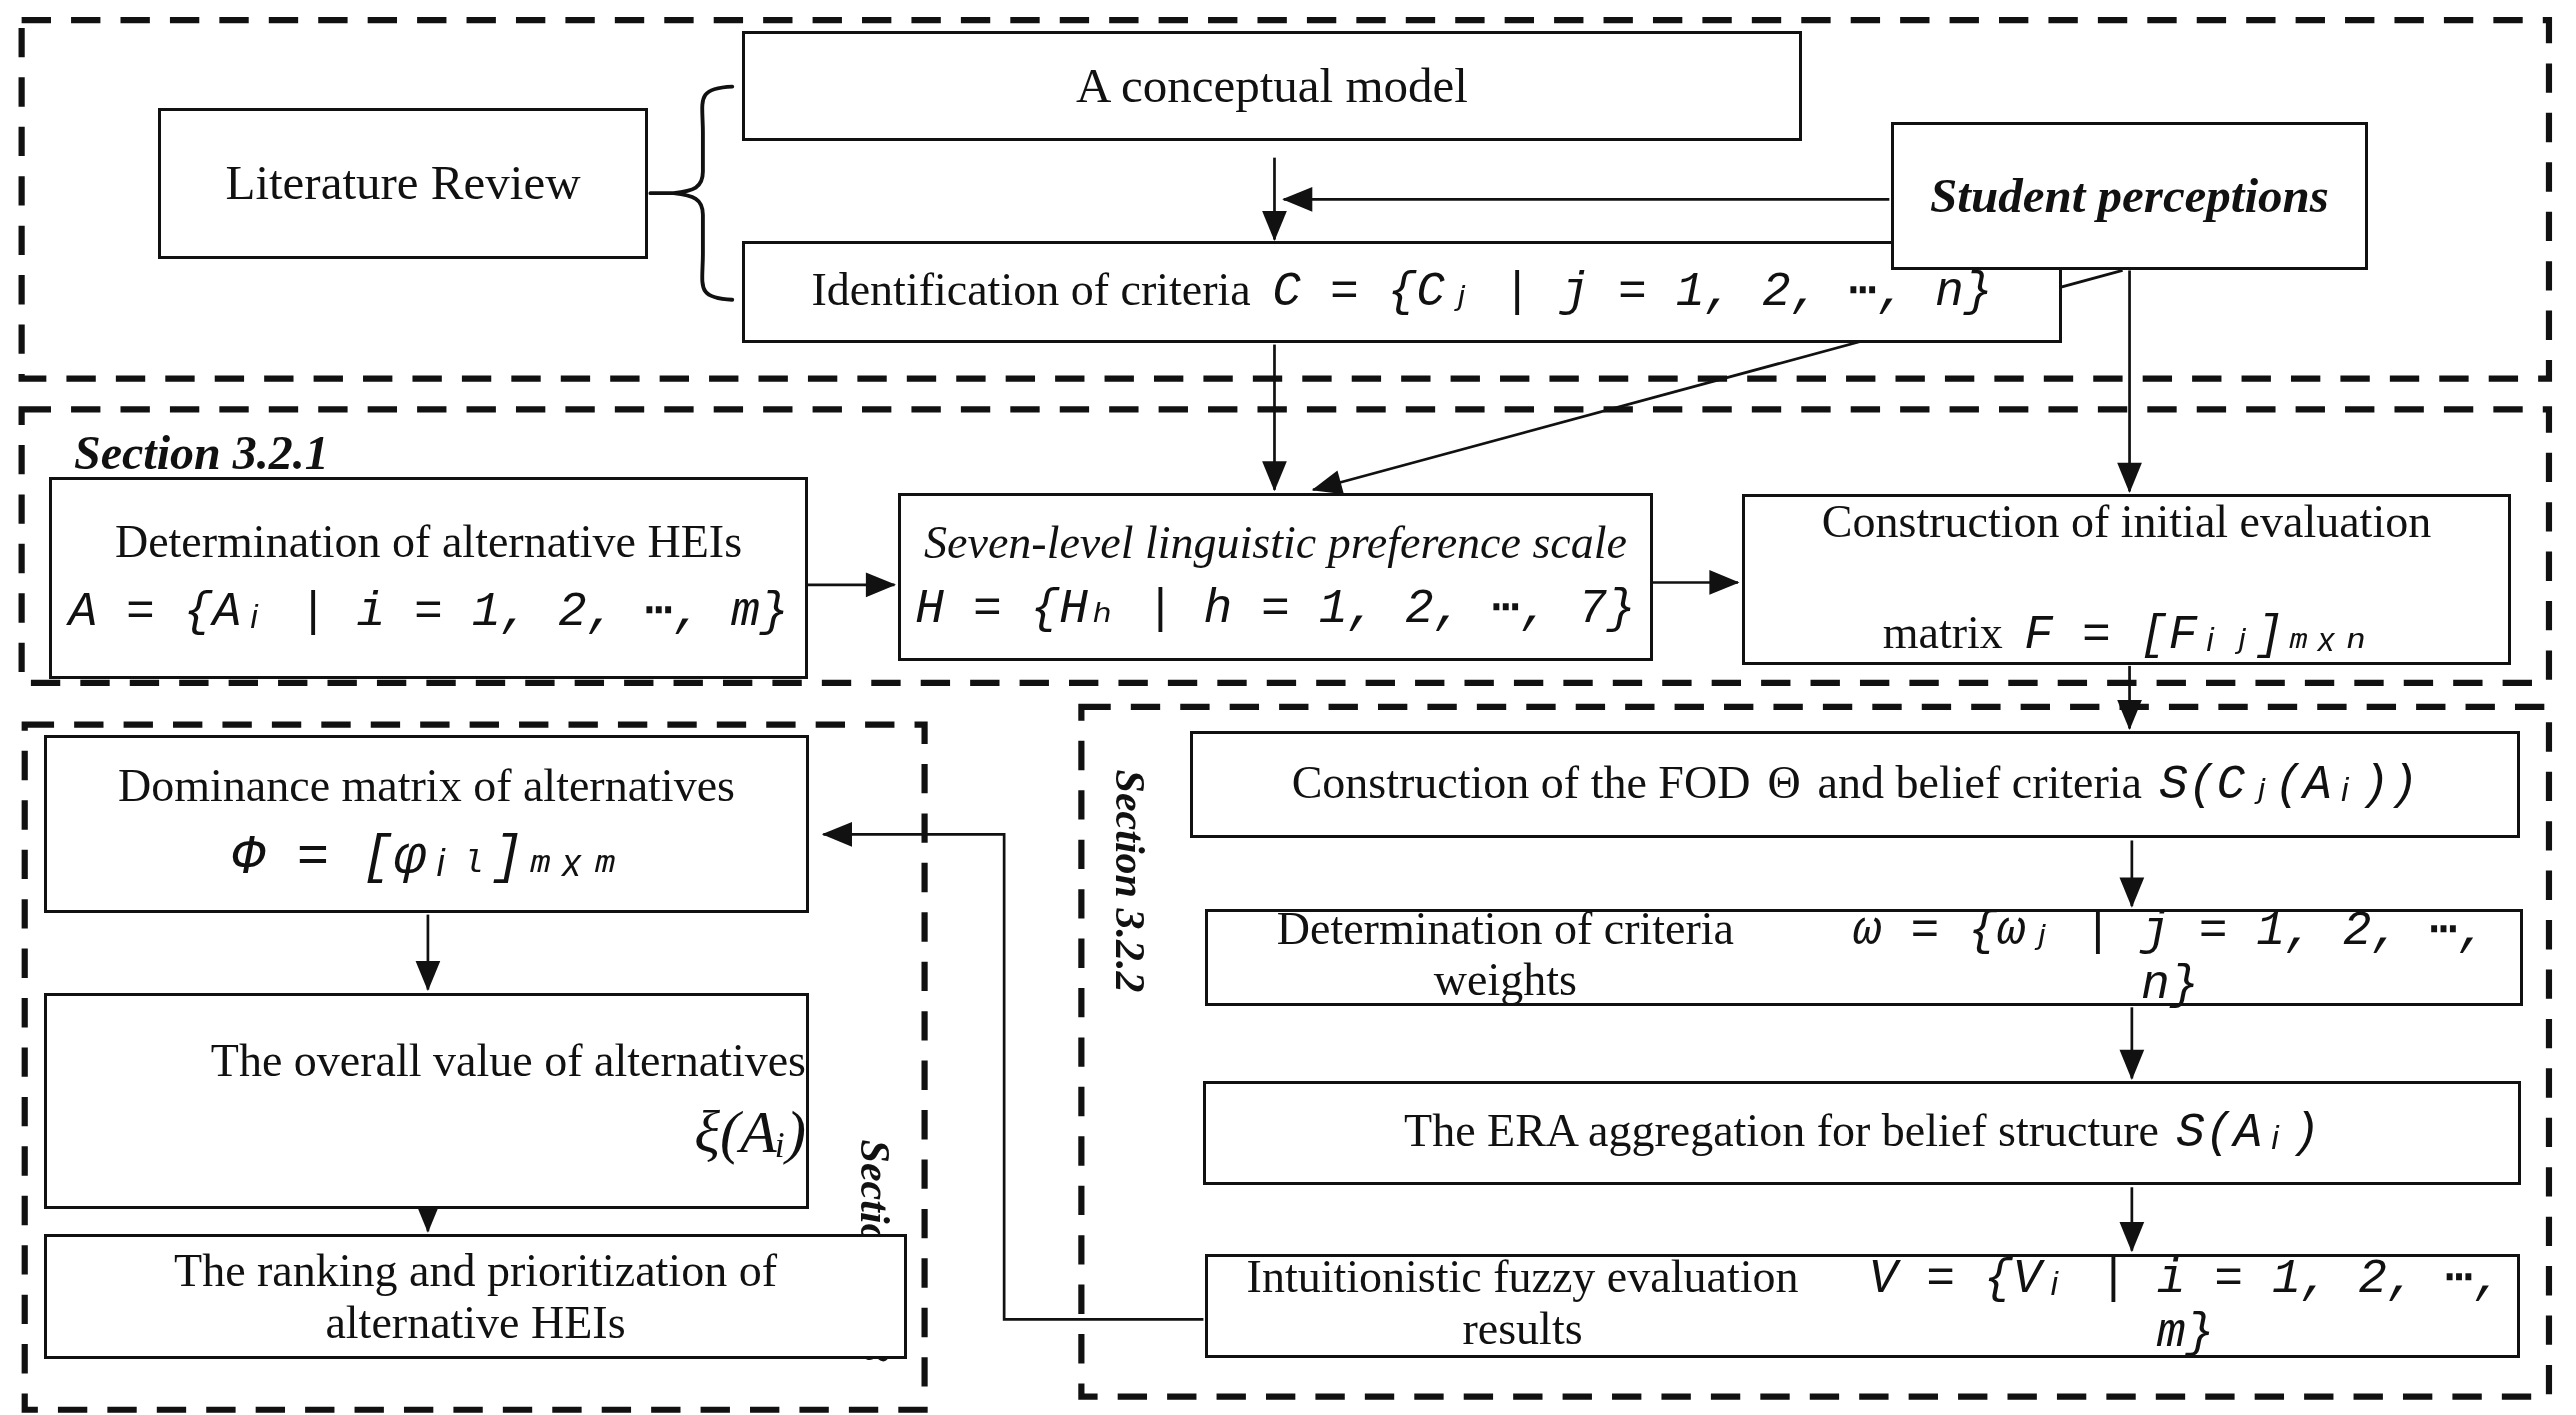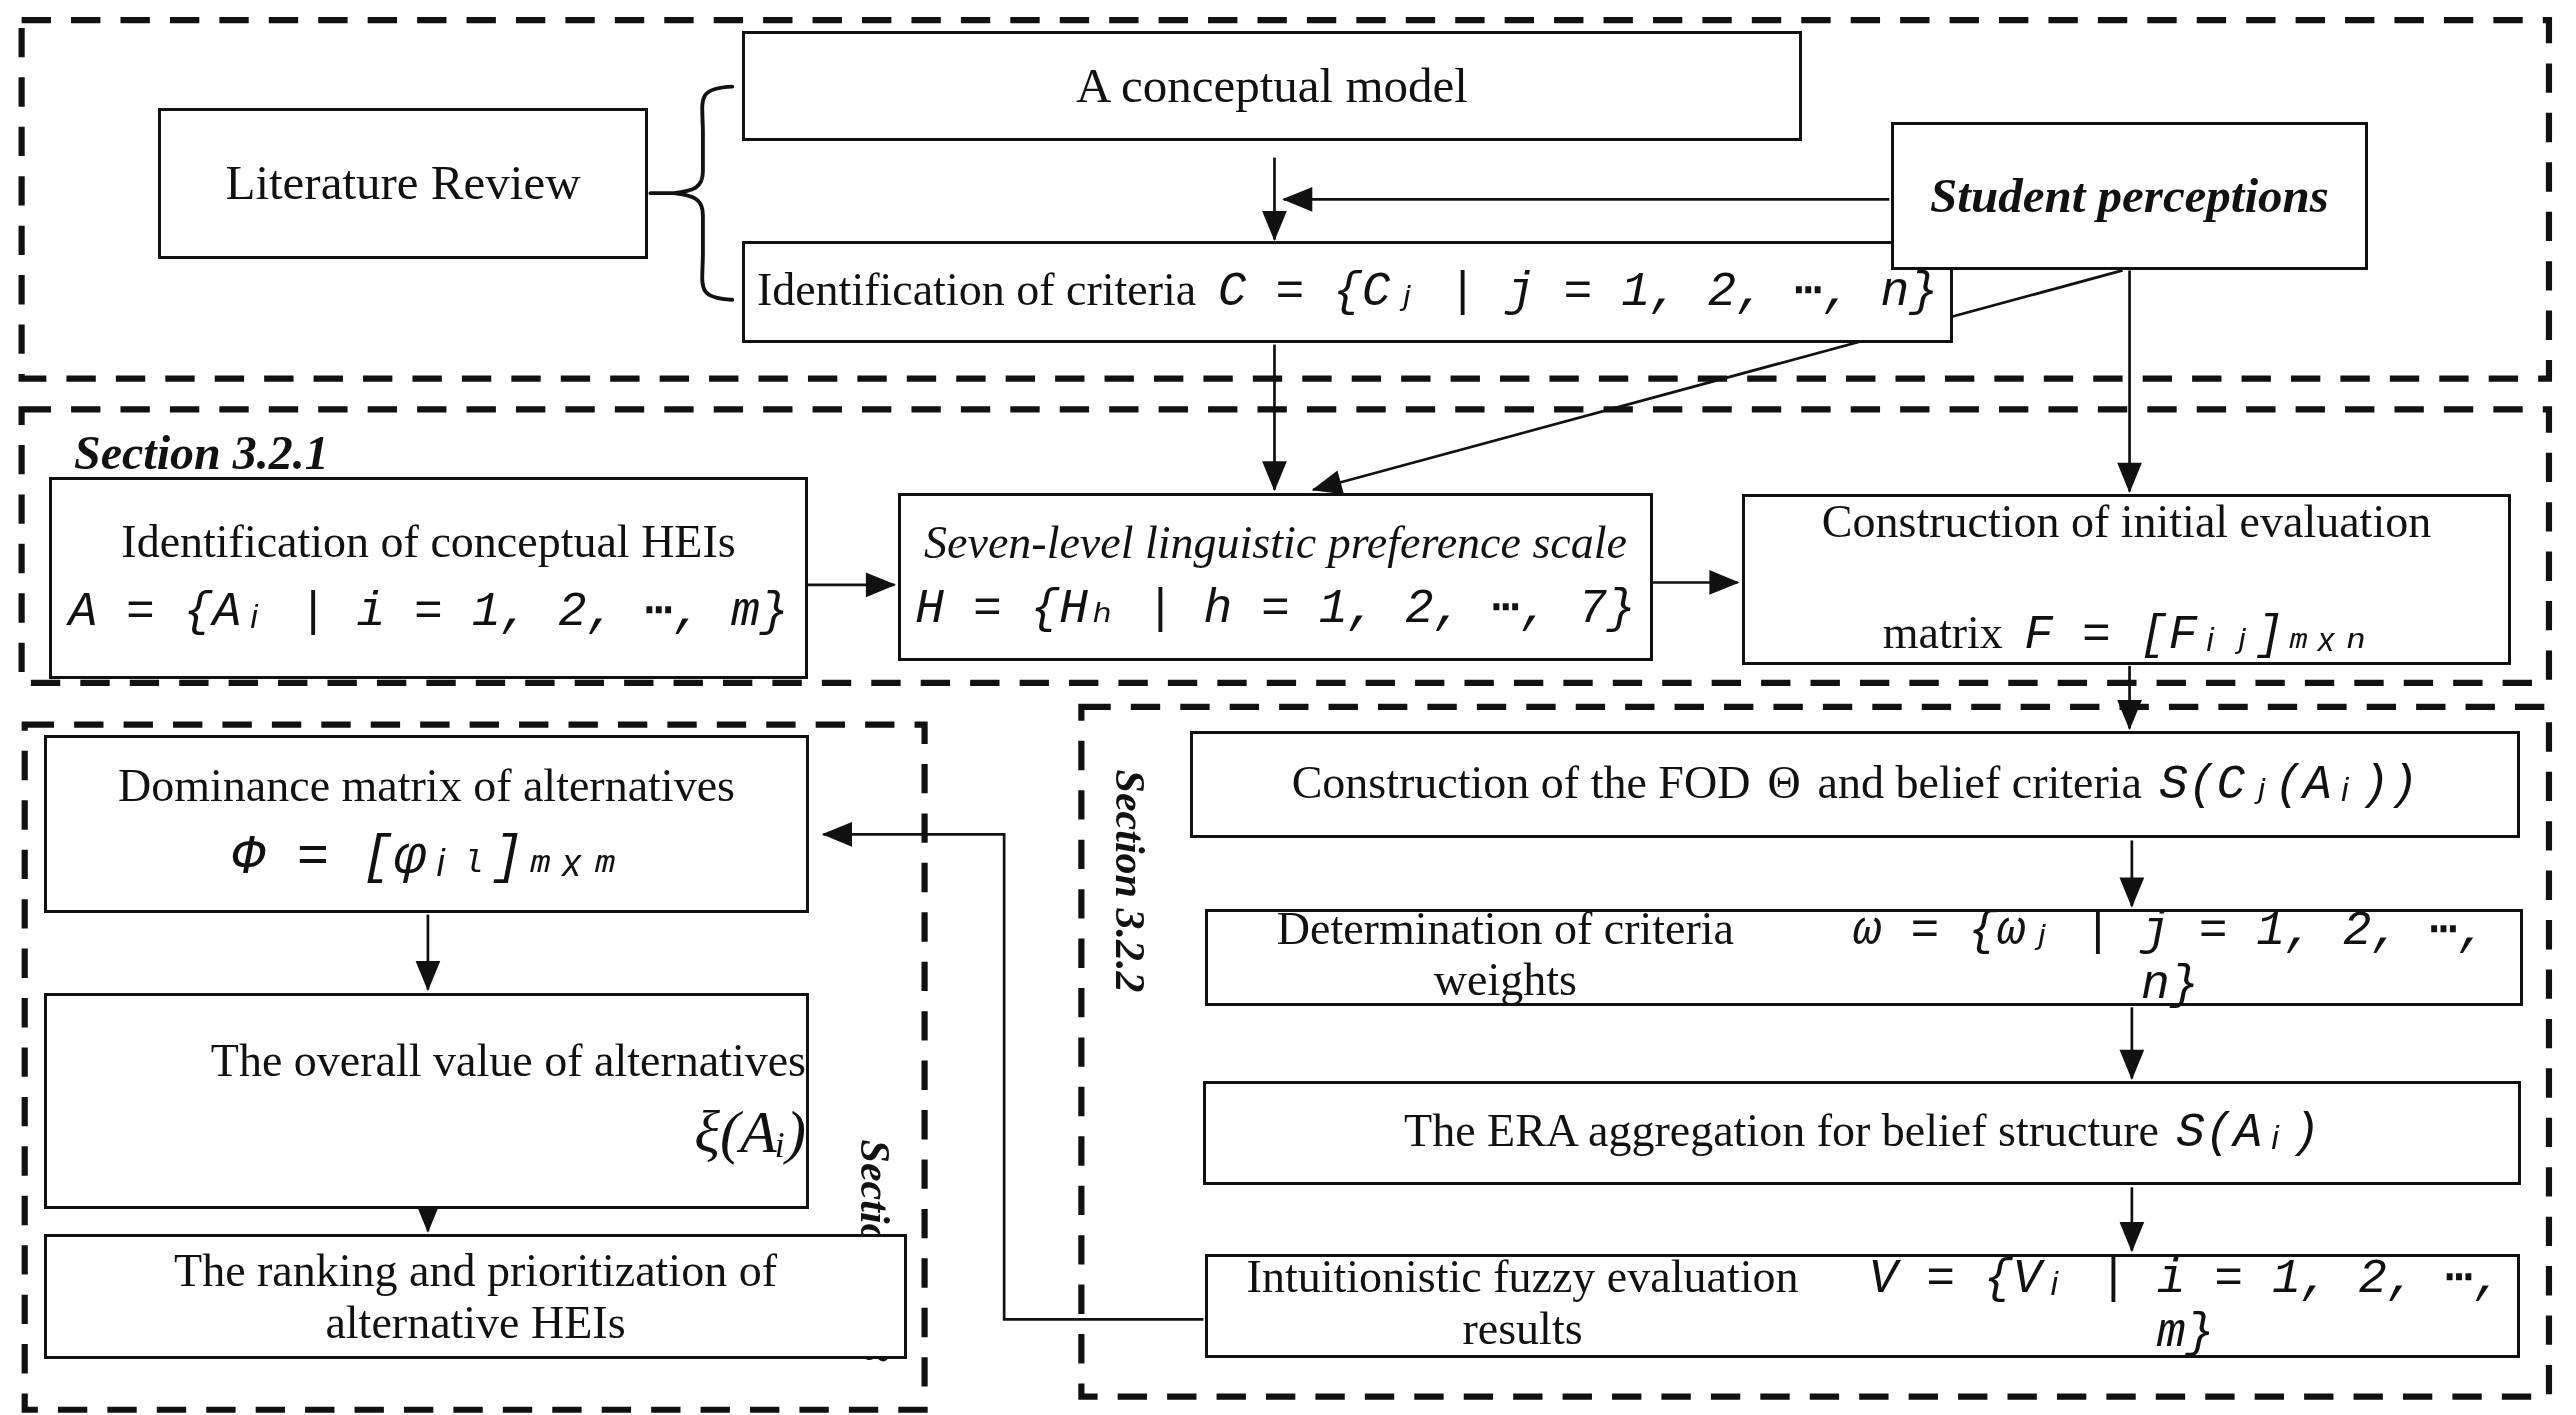--- a/index.html
+++ b/index.html
@@ -82,37 +82,37 @@
   </svg>
 
   <div class="box" style="left:158px;top:108px;width:490px;height:151px;">
     <div class="big">Literature Review</div>
   </div>
 
   <div class="box" style="left:742px;top:31px;width:1060px;height:110px;">
     <div class="big">A conceptual model</div>
   </div>
 
-  <div class="box" style="left:742px;top:241px;width:1211px;height:102px;">
+  <div class="box" style="left:742px;top:241px;width:1320px;height:102px;">
     <div class="row">
       <span class="t">Identification of criteria</span>
       <span class="f gap28">C = {Cⱼ | j = 1, 2, ⋯, n}</span>
     </div>
   </div>
 
   <div class="box" style="left:1891px;top:122px;width:477px;height:148px;">
     <div class="big boldital">Student perceptions</div>
   </div>
 
   <div class="seclabel" style="left:74px;top:421px;width:463px;height:62px;">
     <span>Section 3.2.1</span>
   </div>
 
   <div class="box" style="left:49px;top:477px;width:759px;height:202px;">
-    <div class="t">Identification of conceptual HEIs</div>
+    <div class="t">Determination of alternative HEIs</div>
     <div class="f" style="margin-top:18.5px;">A = {Aᵢ | i = 1, 2, ⋯, m}</div>
   </div>
 
   <div class="box" style="left:898px;top:493px;width:755px;height:168px;">
     <div class="t ital">Seven-level linguistic preference scale</div>
     <div class="f" style="margin-top:14px;">H = {Hₕ | h = 1, 2, ⋯, 7}</div>
   </div>
 
   <div class="box" style="left:1742px;top:494px;width:769px;height:171px;gap:48px;">
     <div class="t">Construction of initial evaluation</div>

